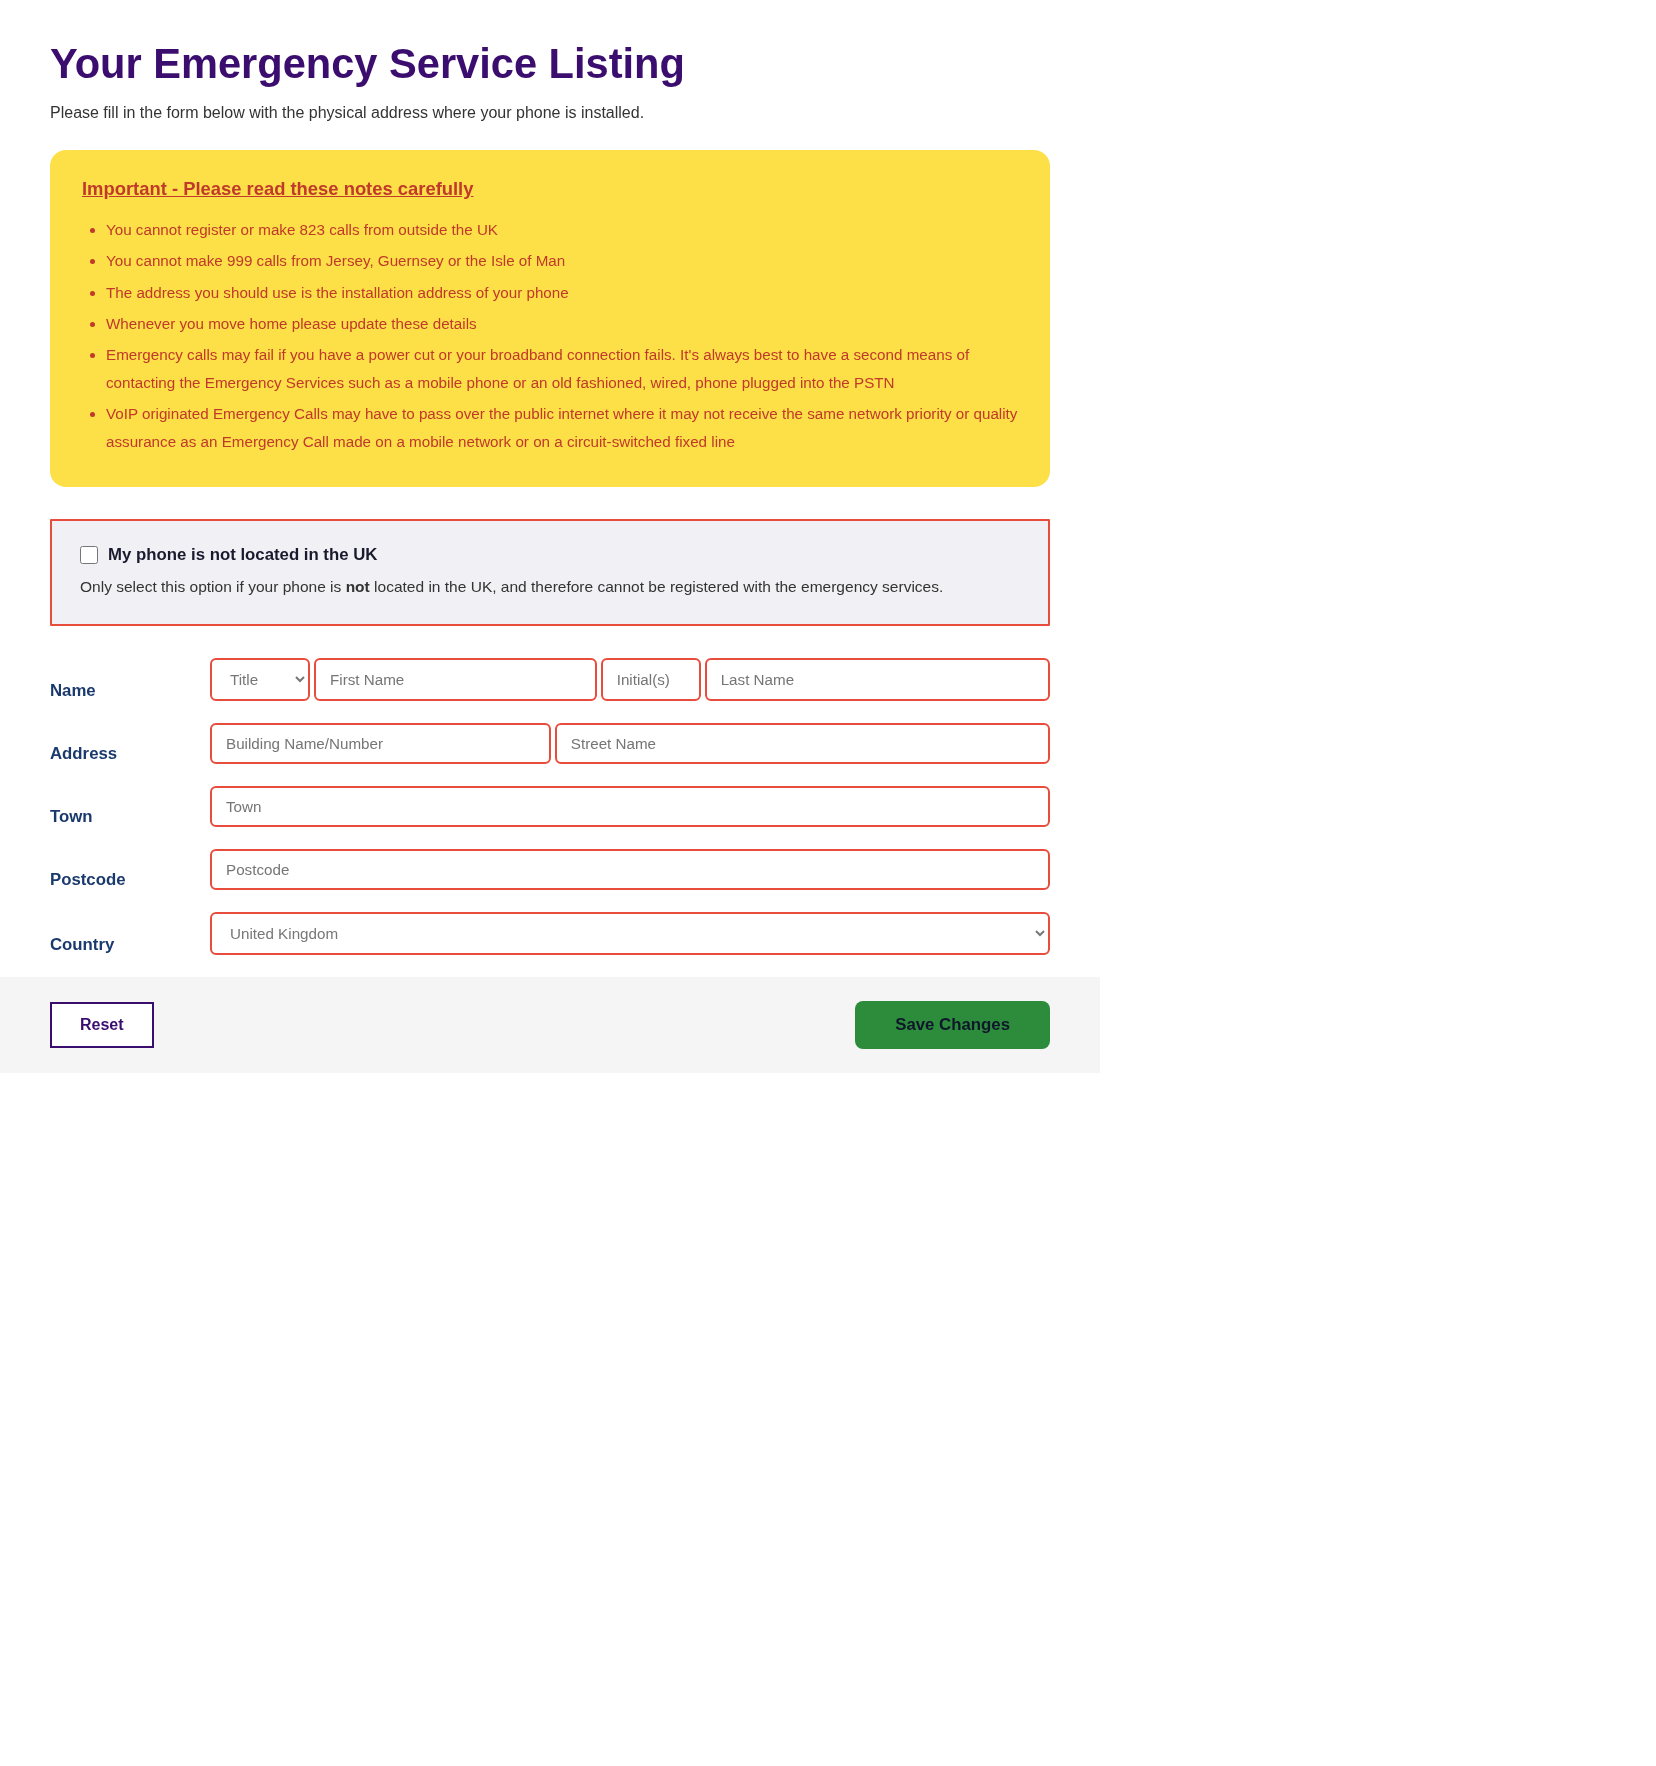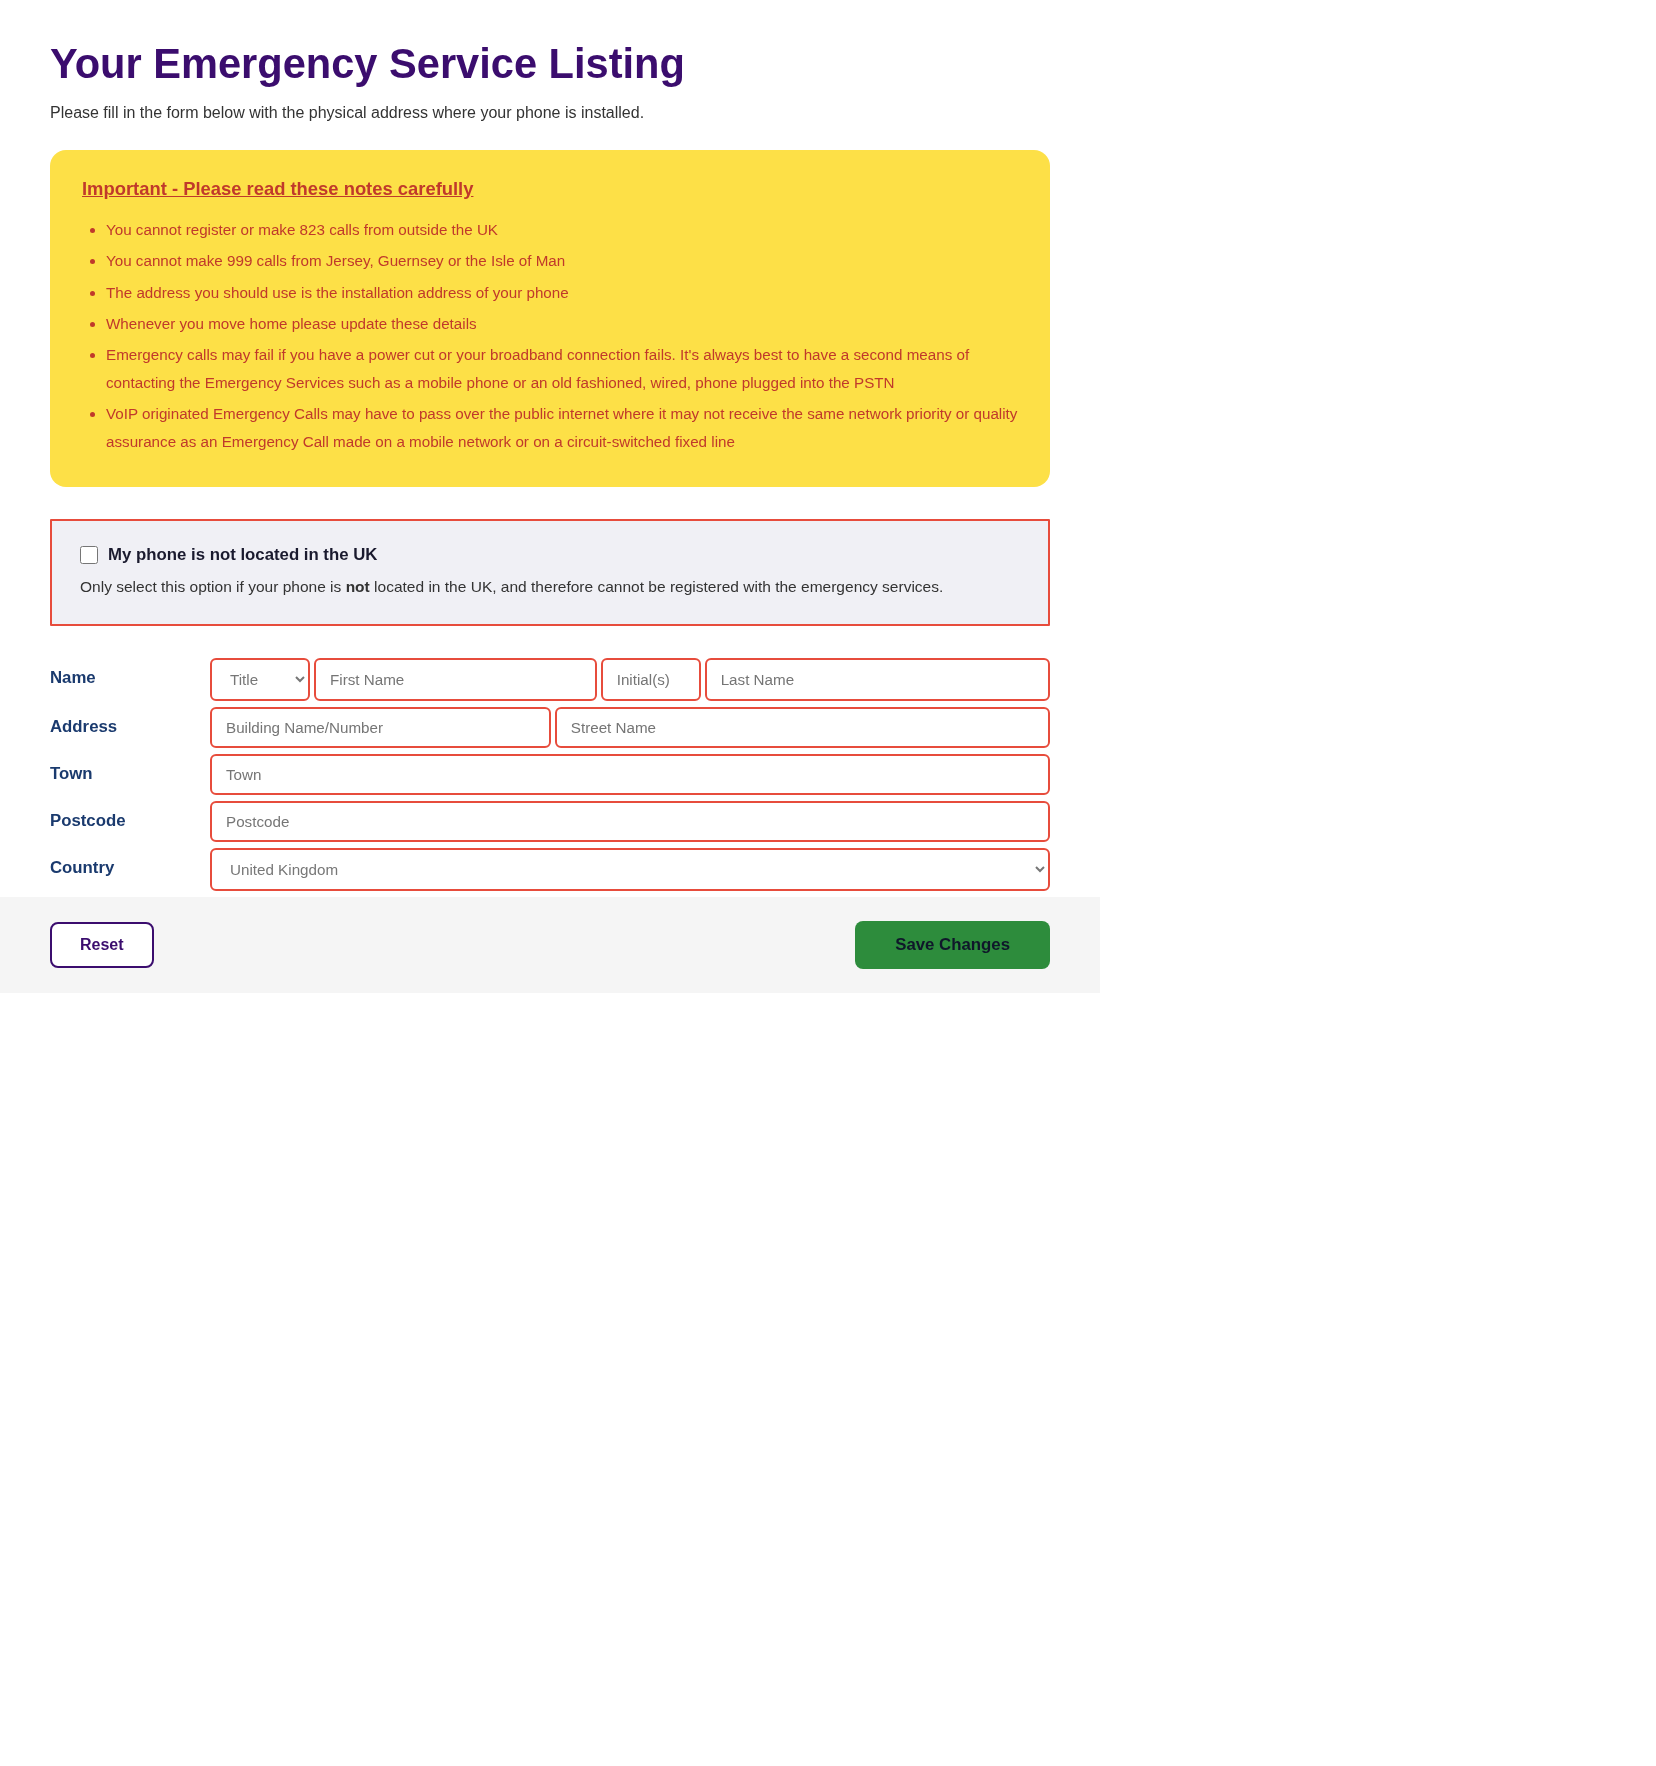--- a/index.html
+++ b/index.html
@@ -91,22 +91,22 @@
     .not-uk-desc strong {
       font-weight: 800;
     }
 
     .form-section {
       margin-bottom: 0;
     }
 
     .form-row {
       display: flex;
-      align-items: flex-start;
-      margin-bottom: 6px;
+      align-items: flex-end;
+      margin-bottom: 22px;
     }
 
     .form-label {
       font-weight: 800;
       color: #1a3a6e;
       font-size: 1.05rem;
       min-width: 160px;
       padding-top: 10px;
     }
 
@@ -178,21 +178,21 @@
       padding: 24px 50px;
     }
 
     .btn-reset {
       background: #fff;
       border: 2px solid #3b0d6e;
       color: #3b0d6e;
       font-size: 1rem;
       font-weight: 600;
       padding: 12px 28px;
-      border-radius: 8px;
+      border-radius: 0;
       cursor: pointer;
     }
 
     .btn-save {
       background: #2d8c3c;
       border: none;
       color: #0f172a;
       font-size: 1.05rem;
       font-weight: 700;
       padding: 14px 40px;

